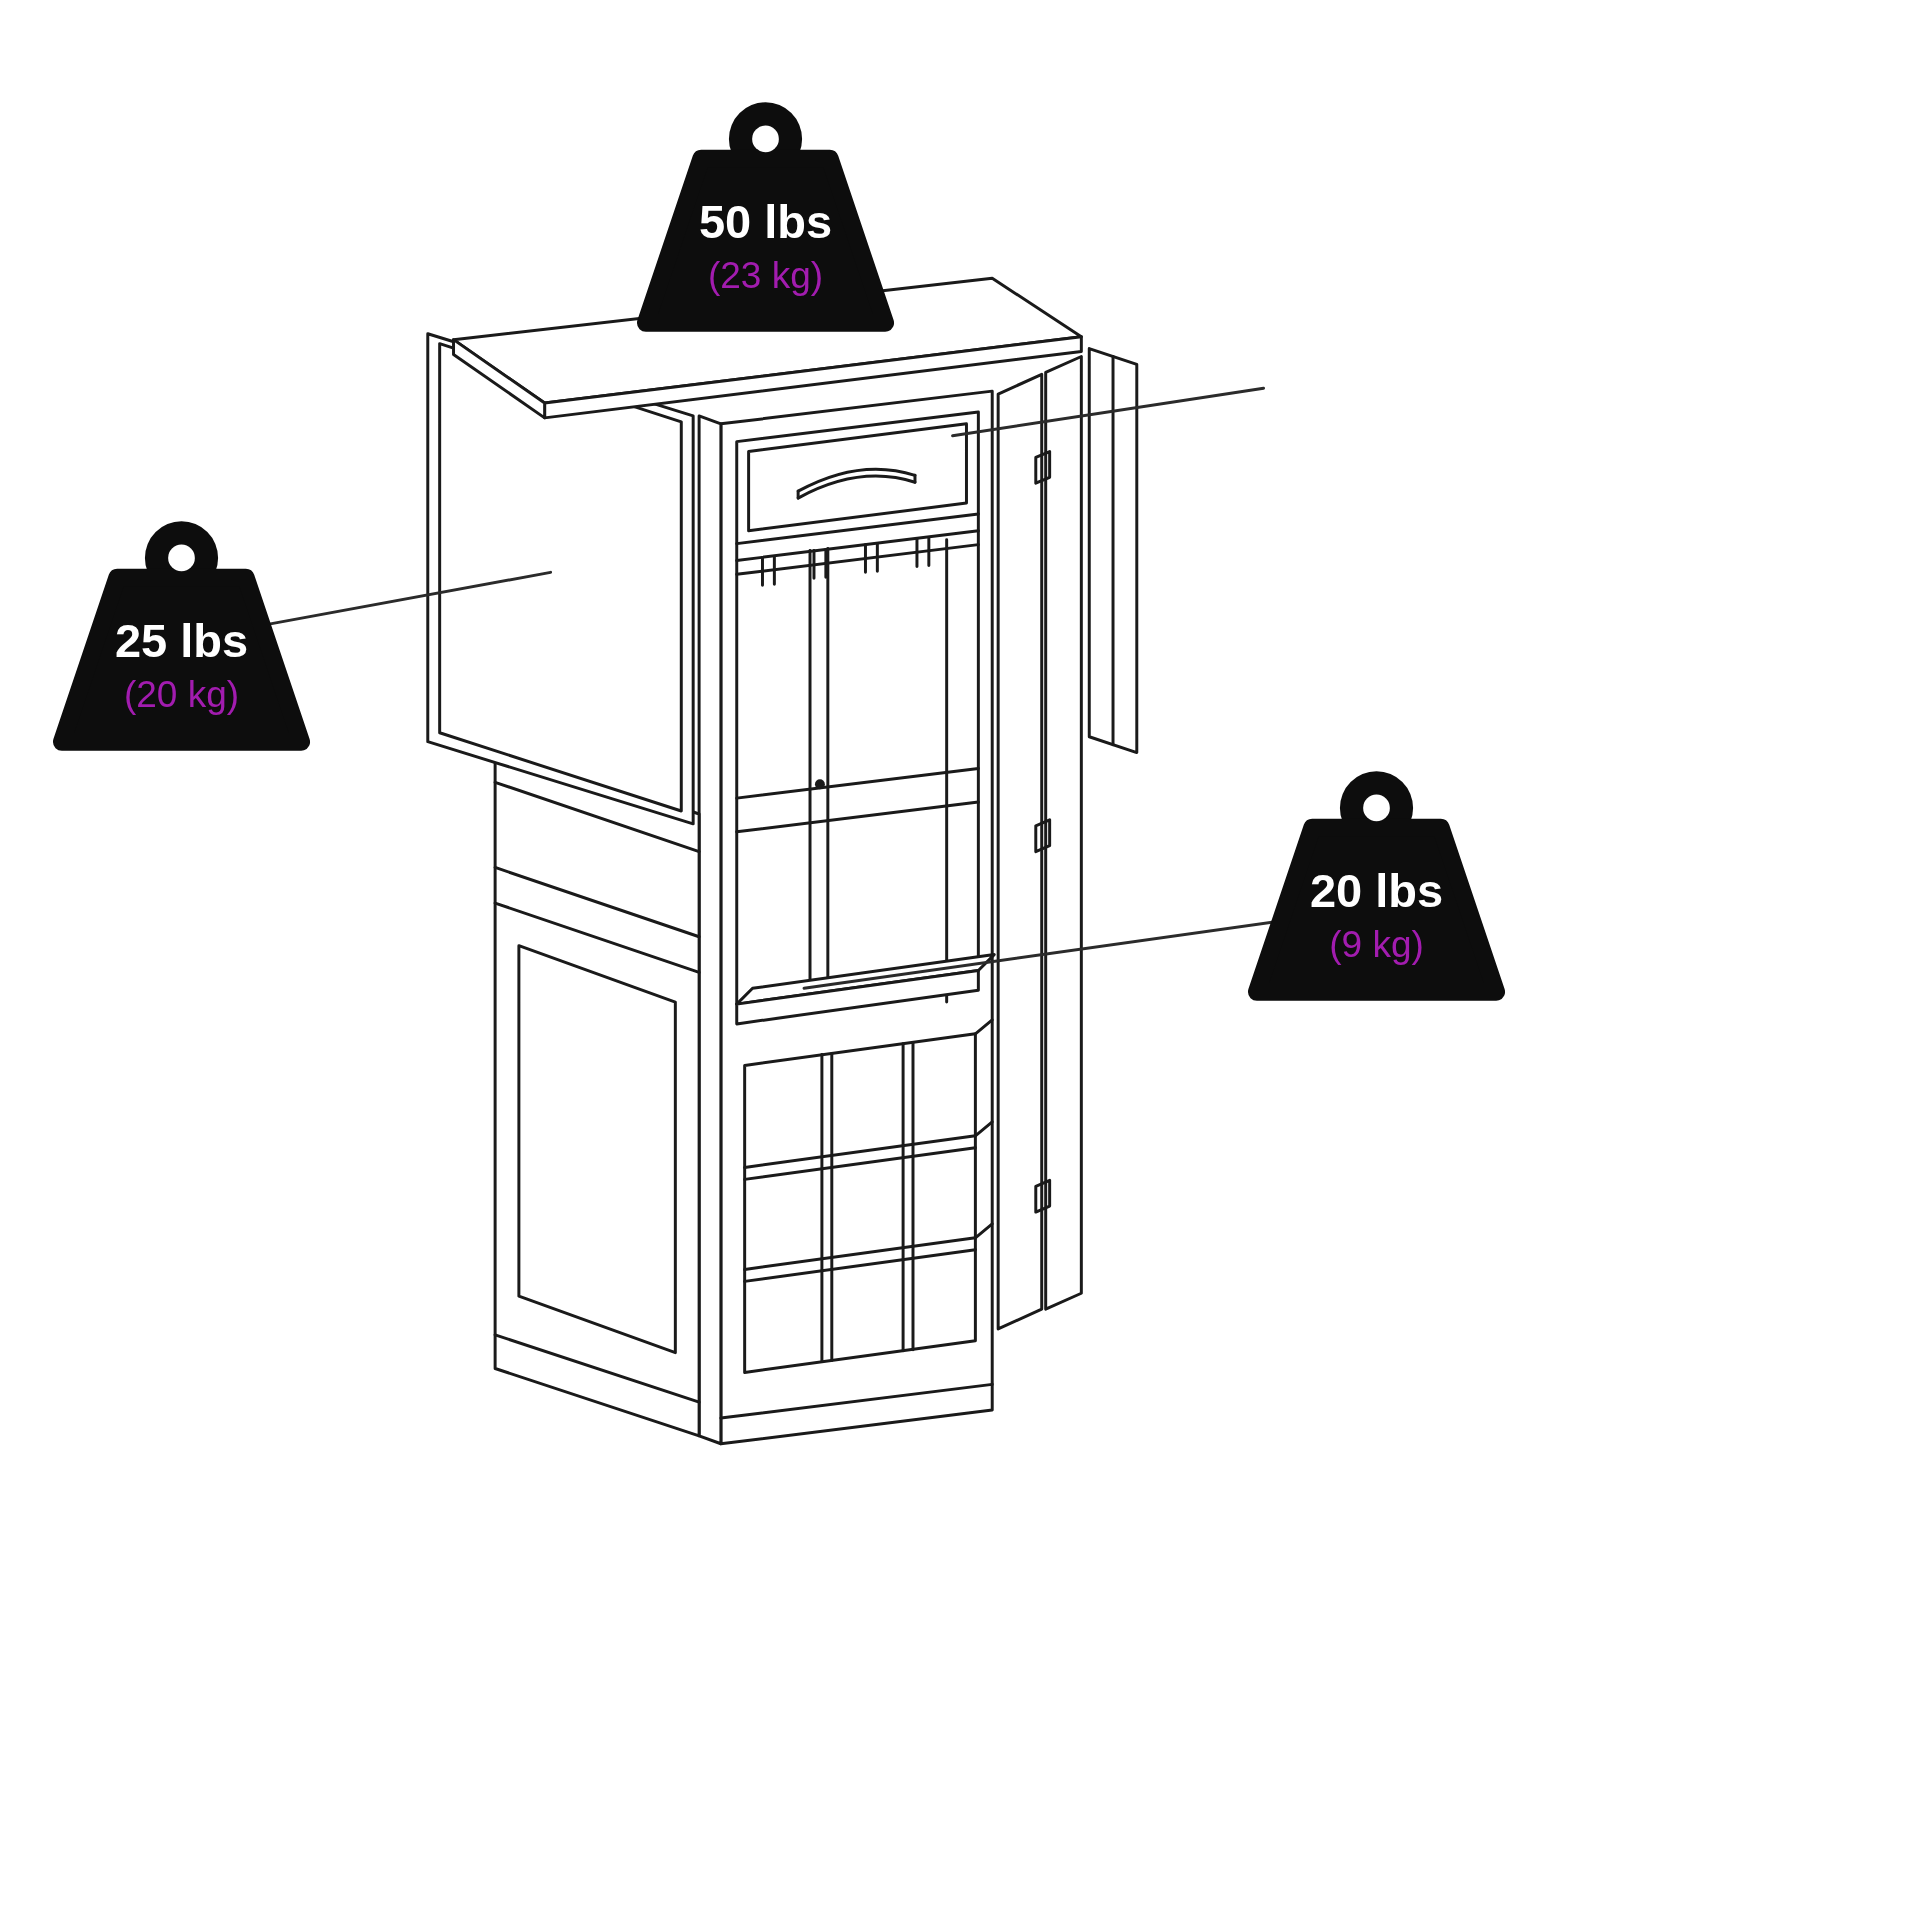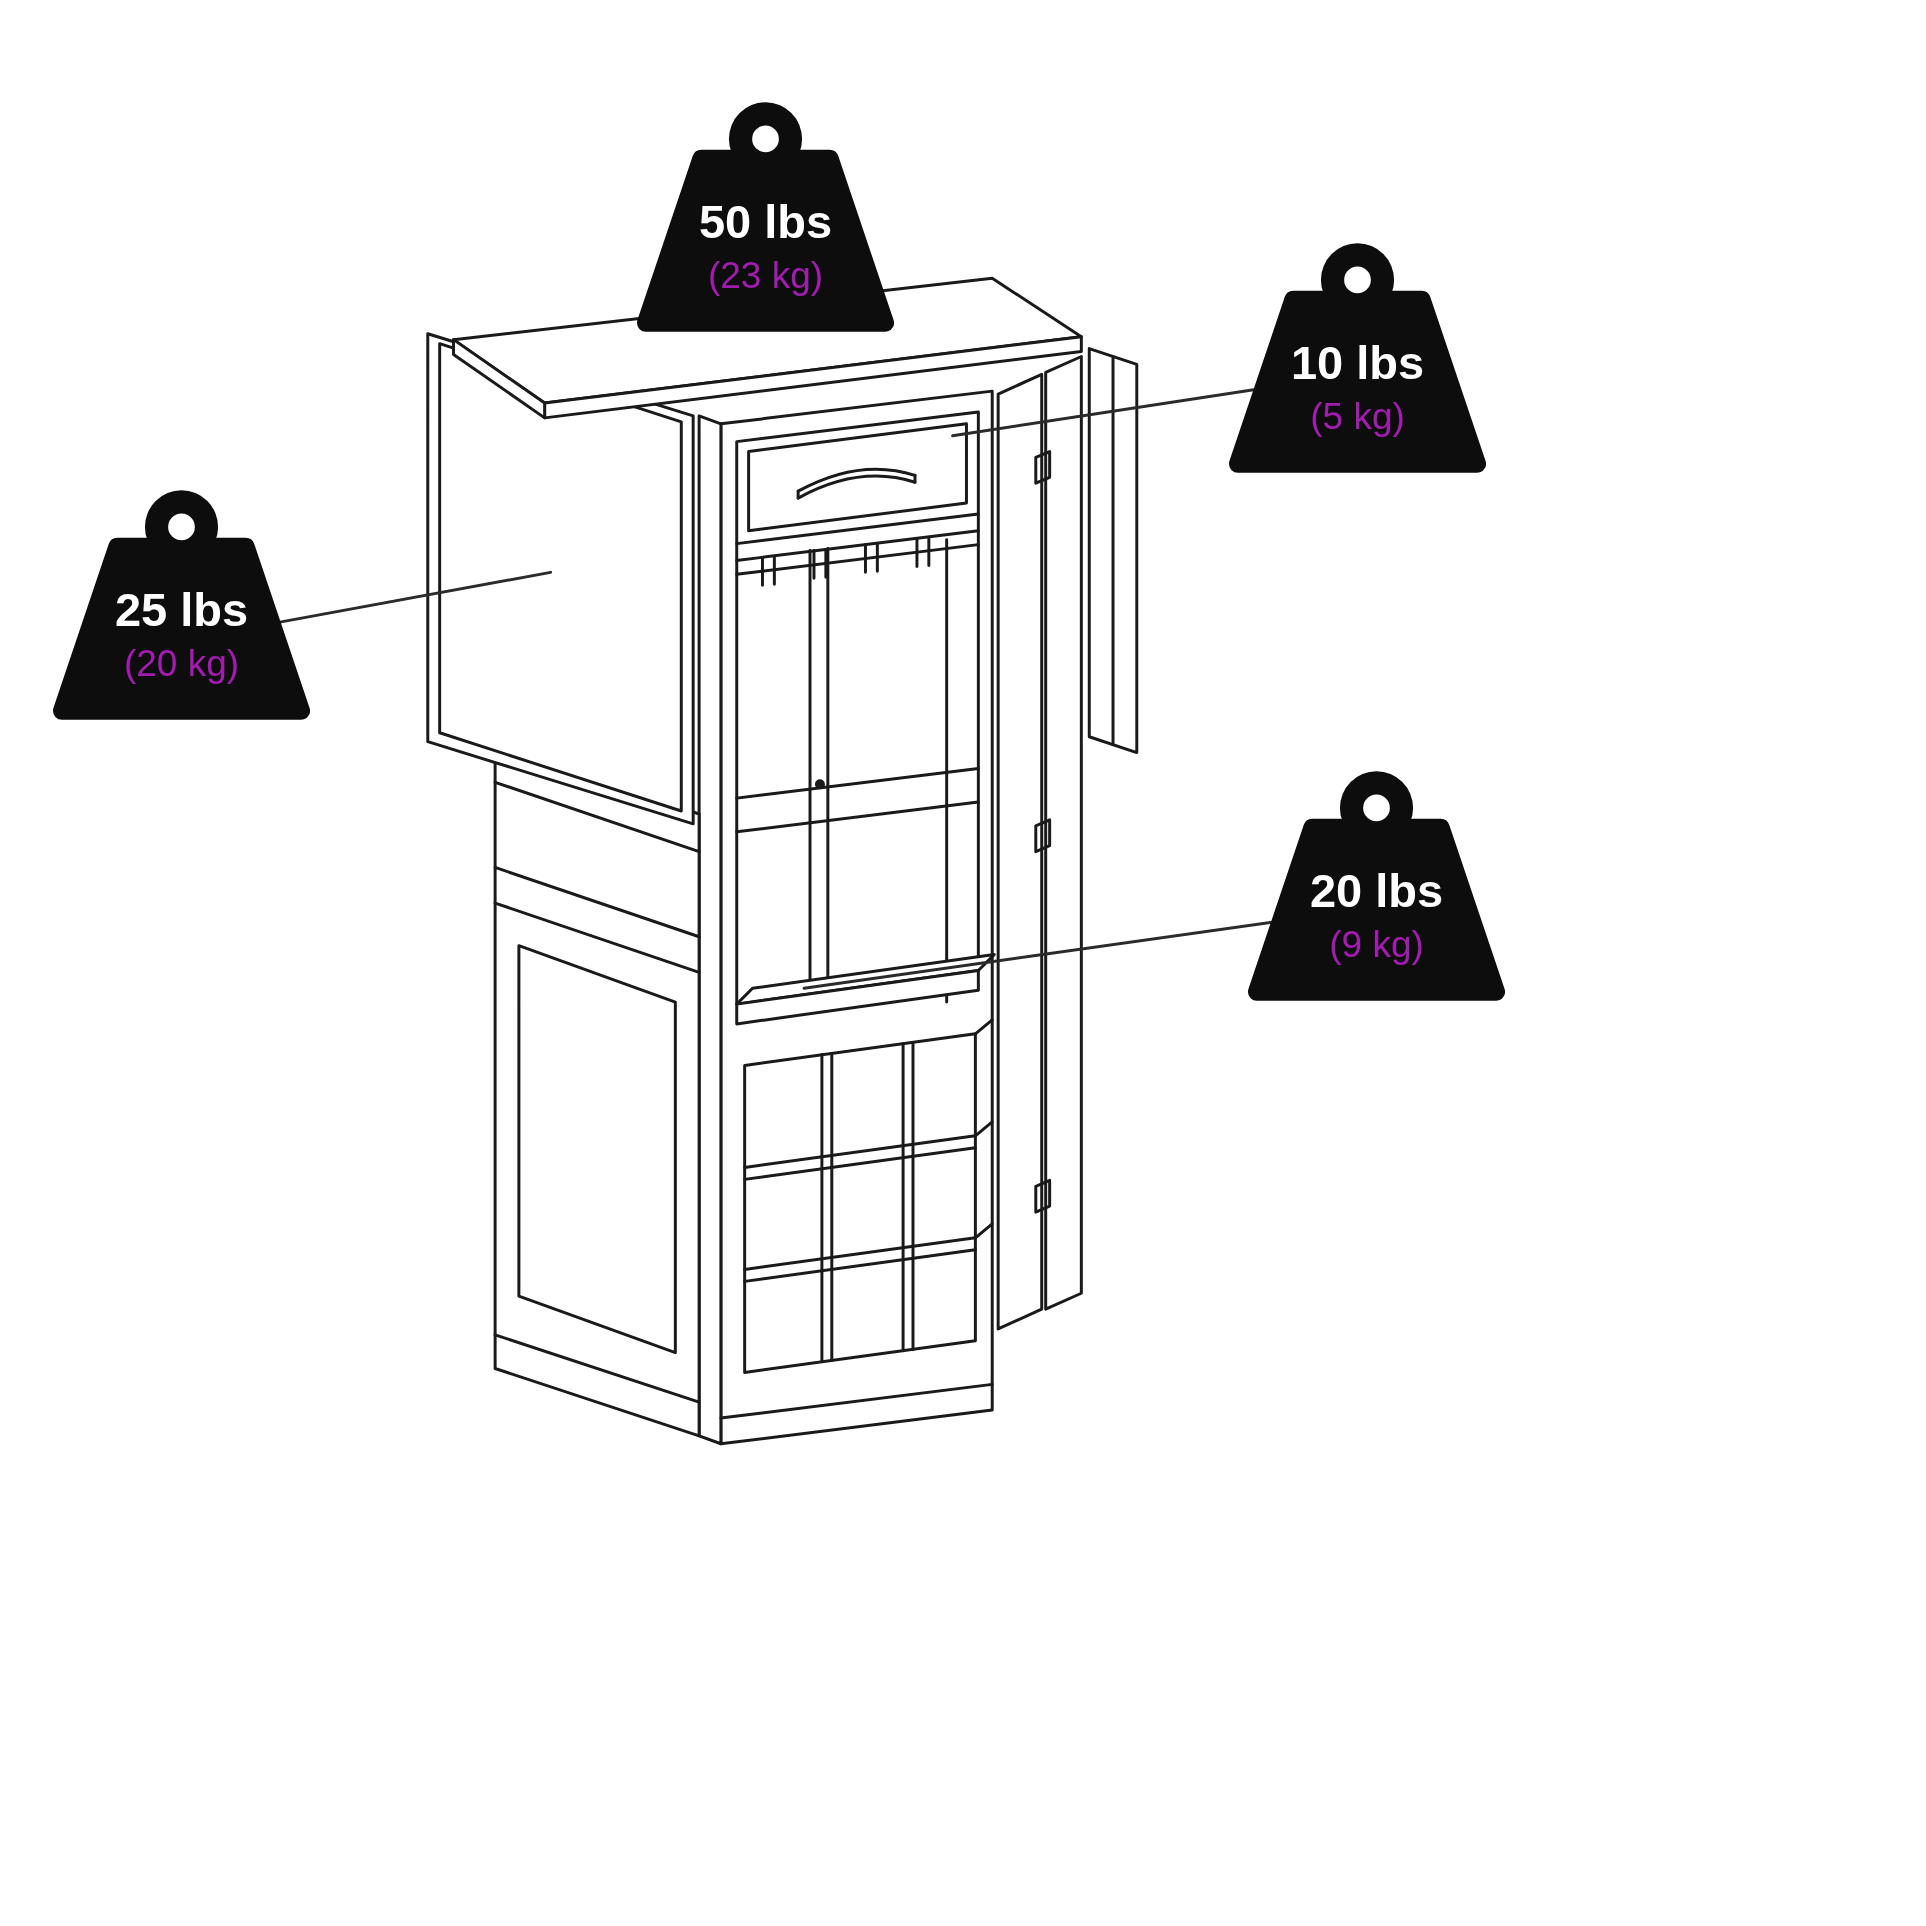--- a/index.html
+++ b/index.html
@@ -117,31 +117,22 @@
   <div class="weight" style="left:632px;top:95px;">
     <svg width="267" height="248" viewBox="0 0 270 250">
       <circle cx="135" cy="44" r="37" fill="#0d0d0d"></circle>
       <path d="M70,64 L200,64 L256,230 L14,230 Z" fill="#0d0d0d" stroke="#0d0d0d" stroke-width="18" stroke-linejoin="round"></path>
       <circle cx="135" cy="44" r="13.5" fill="#ffffff"></circle>
     </svg>
     <div class="w-lbs">50 lbs</div>
     <div class="w-kg">(23 kg)</div>
   </div>
 
-  <div class="weight" style="left:1224px;top:236px;">
-    <svg width="267" height="248" viewBox="0 0 270 250">
-      <circle cx="135" cy="44" r="37" fill="#0d0d0d"></circle>
-      <path d="M70,64 L200,64 L256,230 L14,230 Z" fill="#0d0d0d" stroke="#0d0d0d" stroke-width="18" stroke-linejoin="round"></path>
-      <circle cx="135" cy="44" r="13.5" fill="#ffffff"></circle>
-    </svg>
-    <div class="w-lbs">10 lbs</div>
-    <div class="w-kg">(5 kg)</div>
-  </div>
 
-  <div class="weight" style="left:48px;top:483px;">
+  <div class="weight" style="left:48px;top:514px;">
     <svg width="267" height="248" viewBox="0 0 270 250">
       <circle cx="135" cy="44" r="37" fill="#0d0d0d"></circle>
       <path d="M70,64 L200,64 L256,230 L14,230 Z" fill="#0d0d0d" stroke="#0d0d0d" stroke-width="18" stroke-linejoin="round"></path>
       <circle cx="135" cy="44" r="13.5" fill="#ffffff"></circle>
     </svg>
     <div class="w-lbs">25 lbs</div>
     <div class="w-kg">(20 kg)</div>
   </div>
 
   <div class="weight" style="left:1243px;top:764px;">

